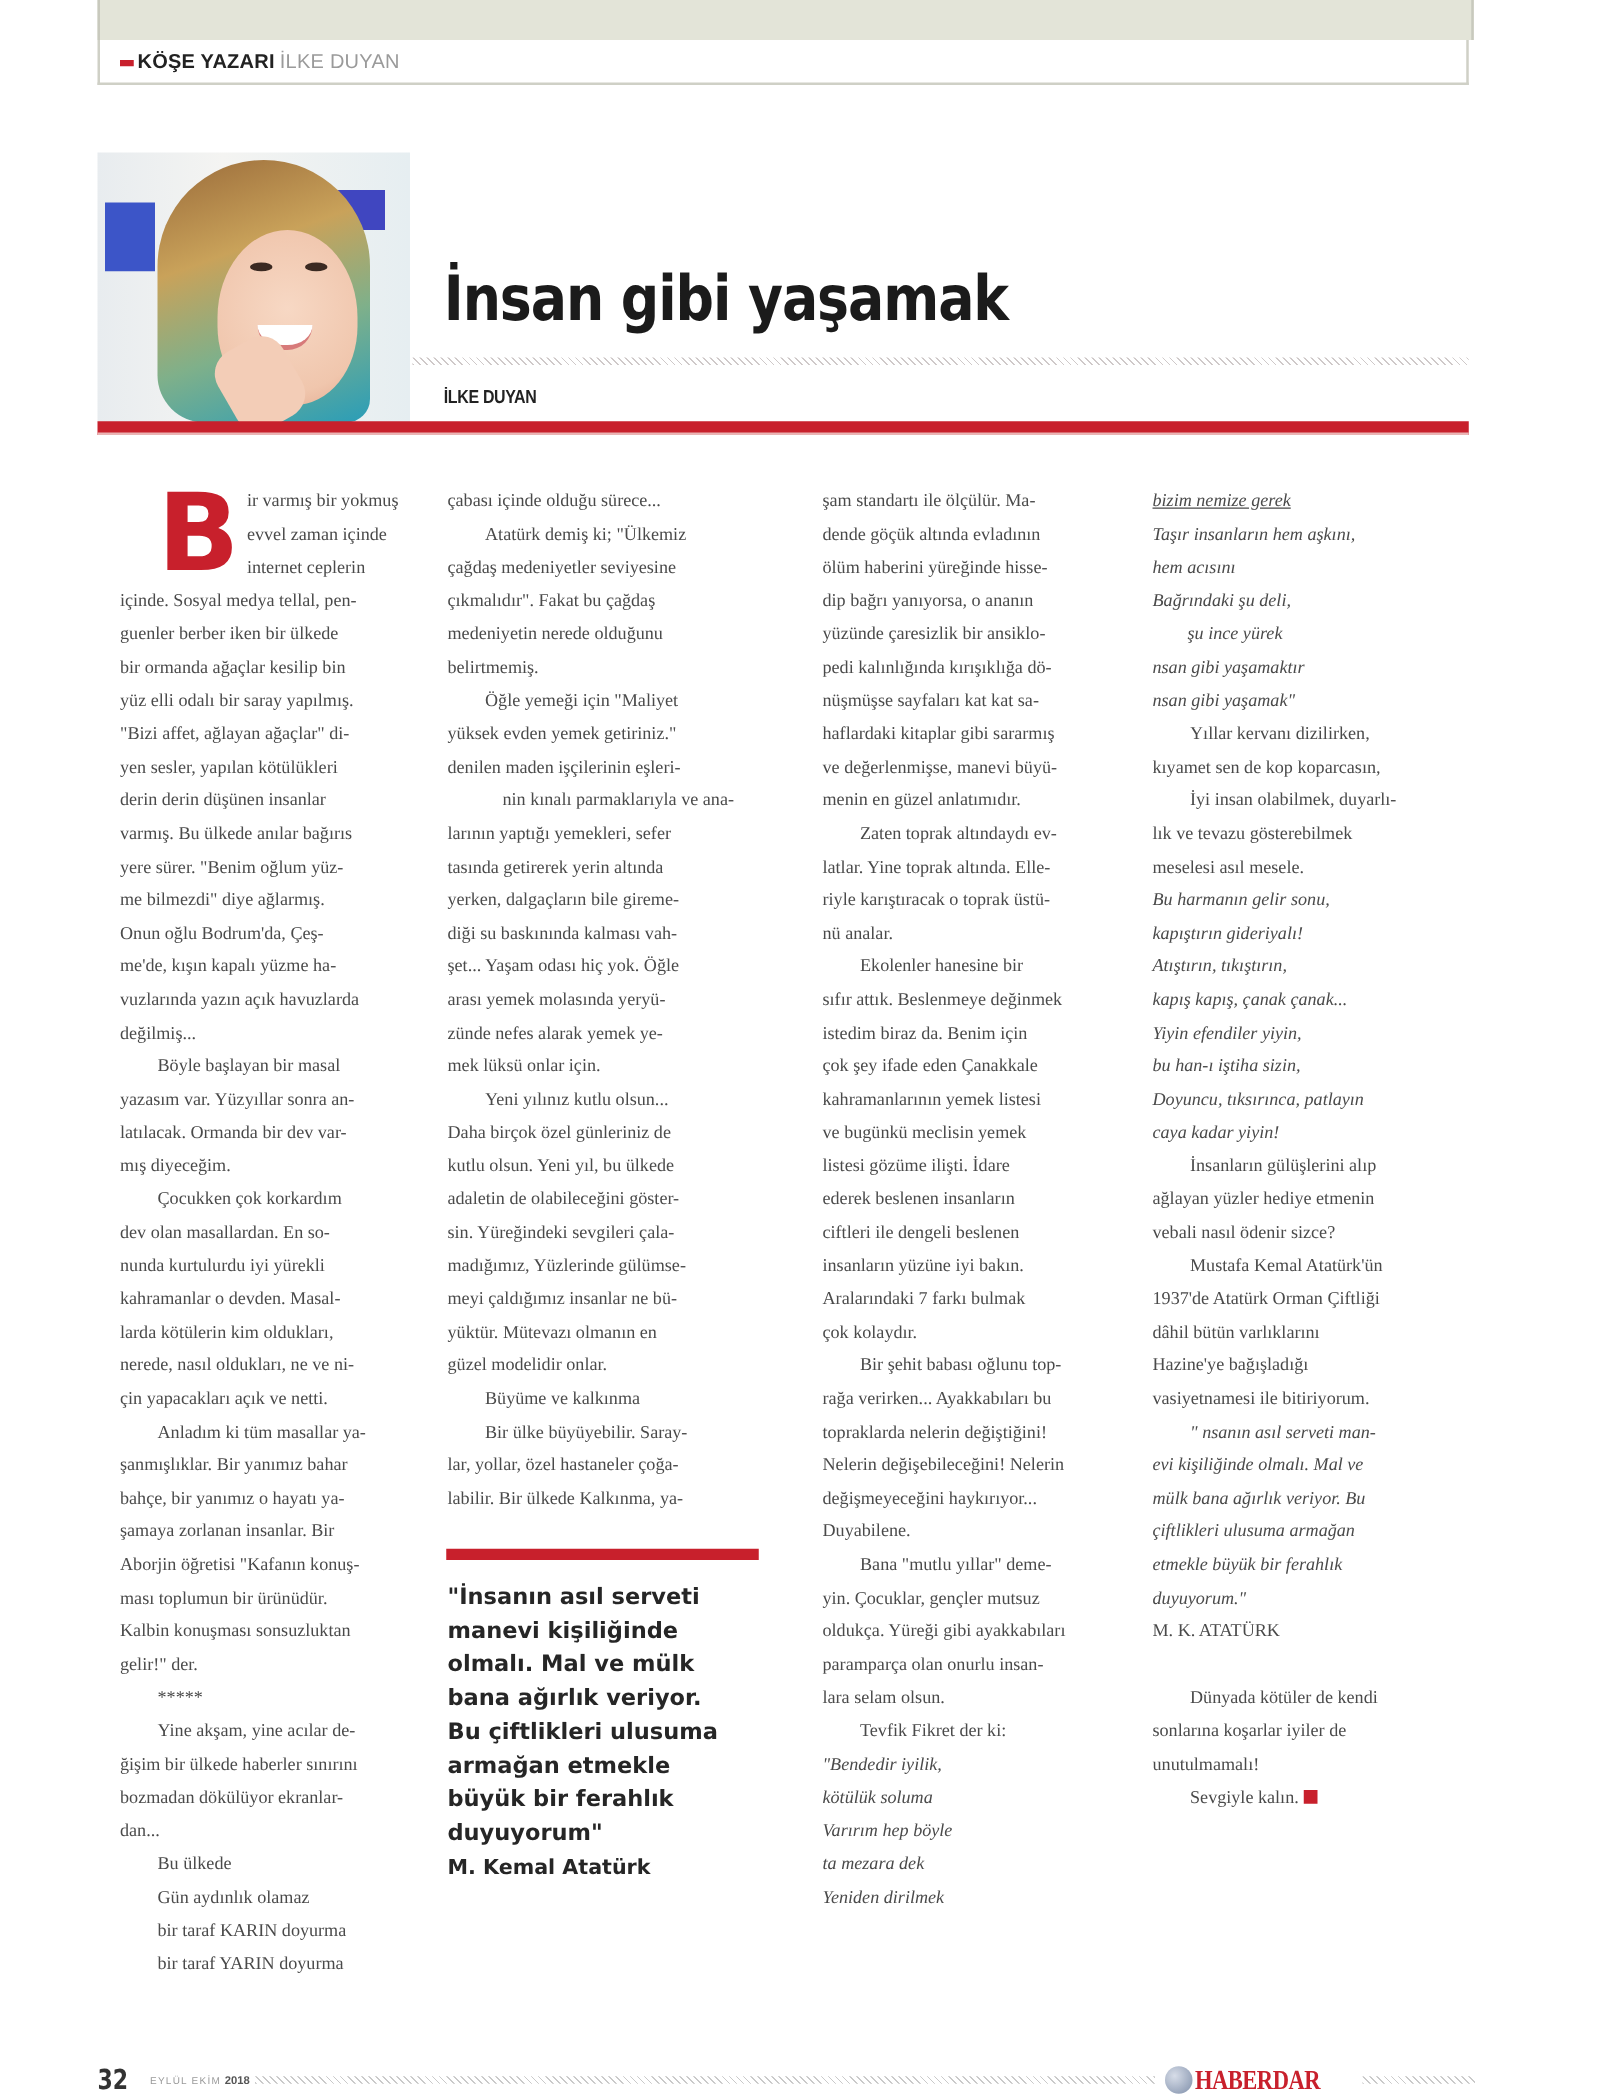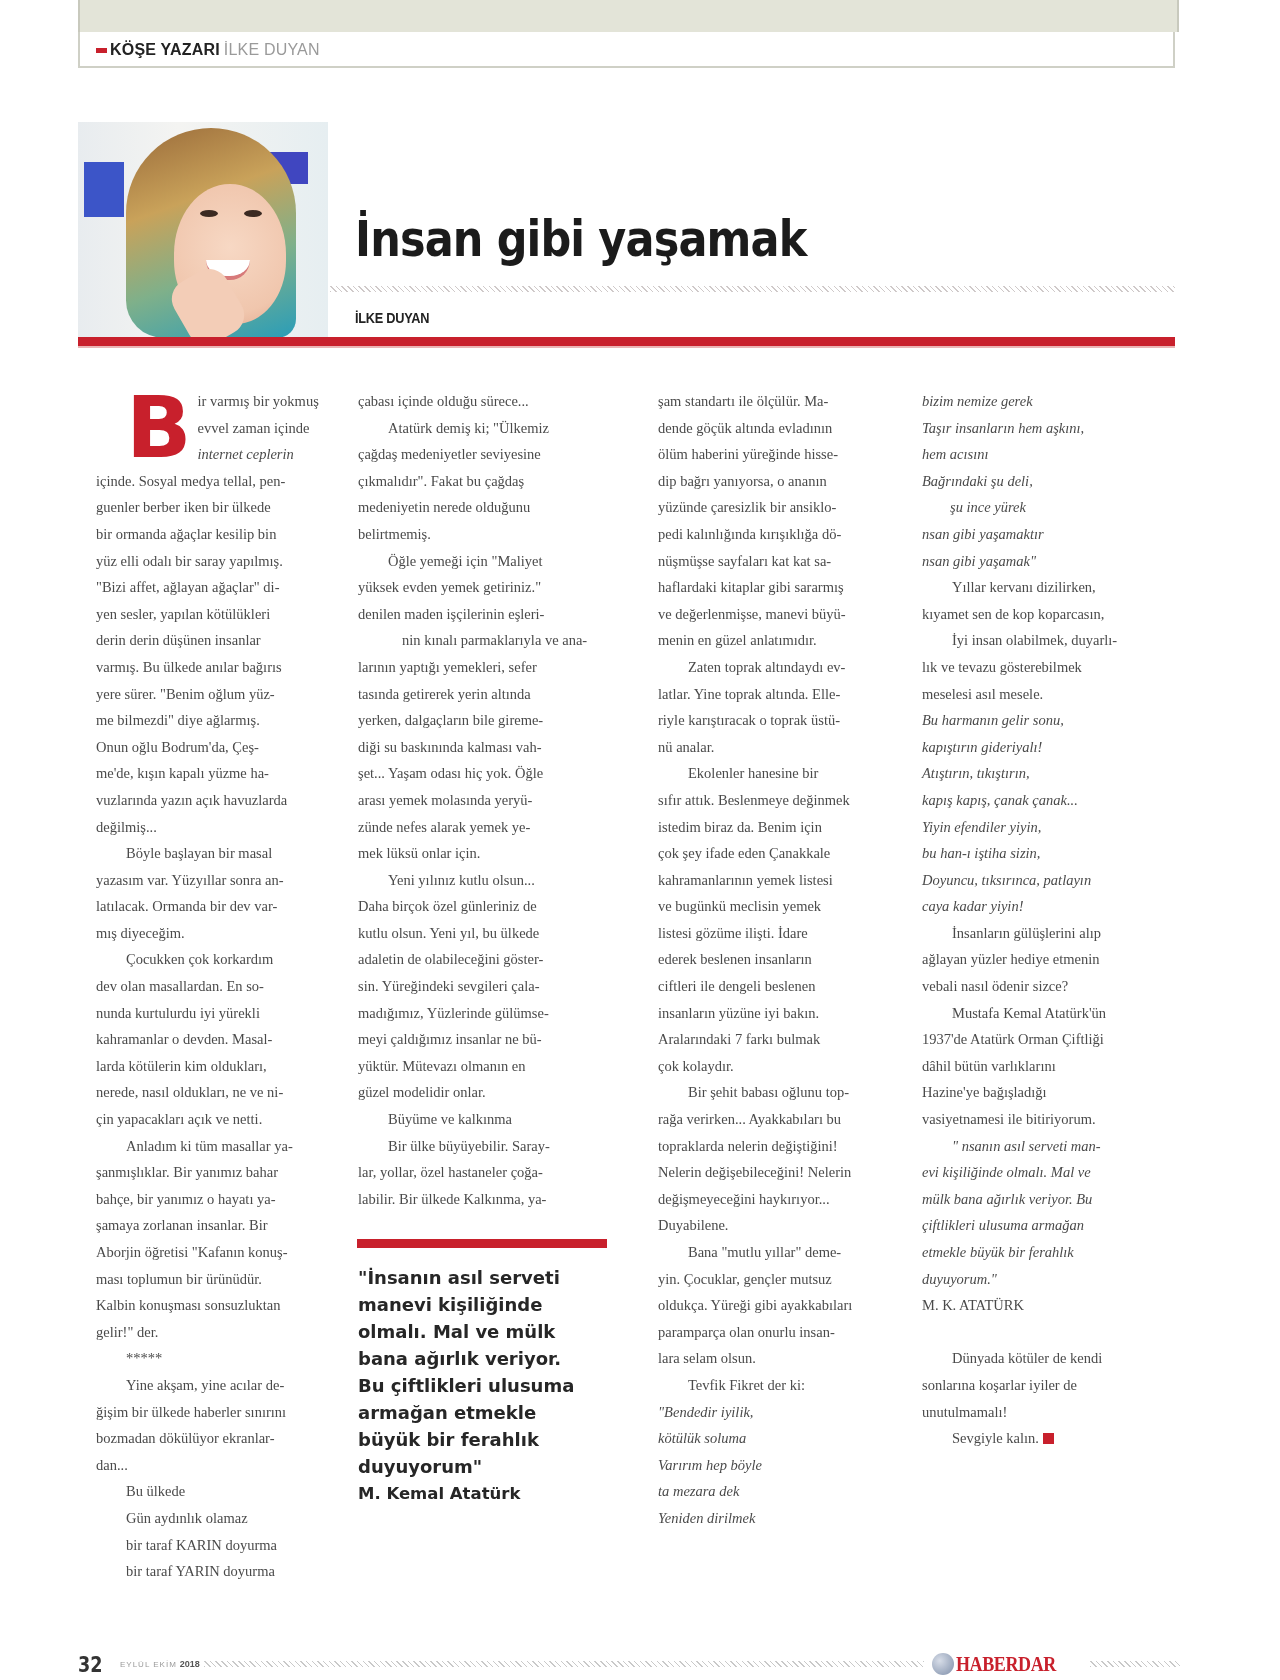--- a/index.html
+++ b/index.html
@@ -112,21 +112,21 @@
 <h1 class="title" style="margin:0">İnsan gibi yaşamak</h1>
 <div class="dotted-rule"></div>
 <div class="byline">İLKE DUYAN</div>
 <div class="red-rule"></div>
 
 <div class="col col1">
   <span class="dropcap">B</span>
 <p>
       <span class="line" style="white-space: nowrap; display: block; margin-left: 0px;">ir varmış bir yokmuş</span>
       <span class="line" style="white-space: nowrap; display: block; margin-left: 0px;">evvel zaman içinde</span>
-      <span class="line" style="white-space: nowrap; display: block; margin-left: 0px; font-style: italic;">internet ceplerin</span>
+      <span class="line" style="white-space: nowrap; display: block; margin-left: 0px;">internet ceplerin</span>
       <span class="line" style="clear: left;">içinde. Sosyal medya tellal, pen-</span>
       <span class="line" style="clear: left;">guenler berber iken bir ülkede</span>
       <span class="line" style="clear: left;">bir ormanda ağaçlar kesilip bin</span>
       <span class="line" style="clear: left;">yüz elli odalı bir saray yapılmış.</span>
       <span class="line" style="clear: left;">"Bizi affet, ağlayan ağaçlar" di-</span>
       <span class="line" style="clear: left;">yen sesler, yapılan kötülükleri</span>
       <span class="line" style="clear: left;">derin derin düşünen insanlar</span>
       <span class="line" style="clear: left;">varmış. Bu ülkede anılar bağırıs</span>
       <span class="line" style="clear: left;">yere sürer. "Benim oğlum yüz-</span>
       <span class="line" style="clear: left;">me bilmezdi" diye ağlarmış.</span>
@@ -275,21 +275,21 @@
     <p class="it">
       <span class="line" style="padding-left: 0px;">"Bendedir iyilik,</span>
       <span class="line" style="padding-left: 0px;">kötülük soluma</span>
       <span class="line" style="padding-left: 0px;">Varırım hep böyle</span>
       <span class="line" style="padding-left: 0px;">ta mezara dek</span>
       <span class="line" style="padding-left: 0px;">Yeniden dirilmek</span>
     </p>
   </div>
 <div class="col col4">
     <p class="it">
-      <span class="line" style="padding-left: 0px;">bizim nemize gerek</span>
+      <span class="line" style="padding-left: 0px; text-decoration: underline;">bizim nemize gerek</span>
       <span class="line" style="padding-left: 0px;">Taşır insanların hem aşkını,</span>
       <span class="line" style="padding-left: 0px;">hem acısını</span>
       <span class="line" style="padding-left: 0px;">Bağrındaki şu deli,</span>
       <span class="line" style="padding-left: 0px; margin-left: 28px;">şu ince yürek</span>
       <span class="line" style="padding-left: 0px;">  nsan gibi yaşamaktır</span>
       <span class="line" style="padding-left: 0px;">  nsan gibi yaşamak"</span>
     </p>
     <p class="ind">
       <span class="line">Yıllar kervanı dizilirken,</span>
       <span class="line" style="text-indent: 0px;">kıyamet sen de kop koparcasın,</span>

